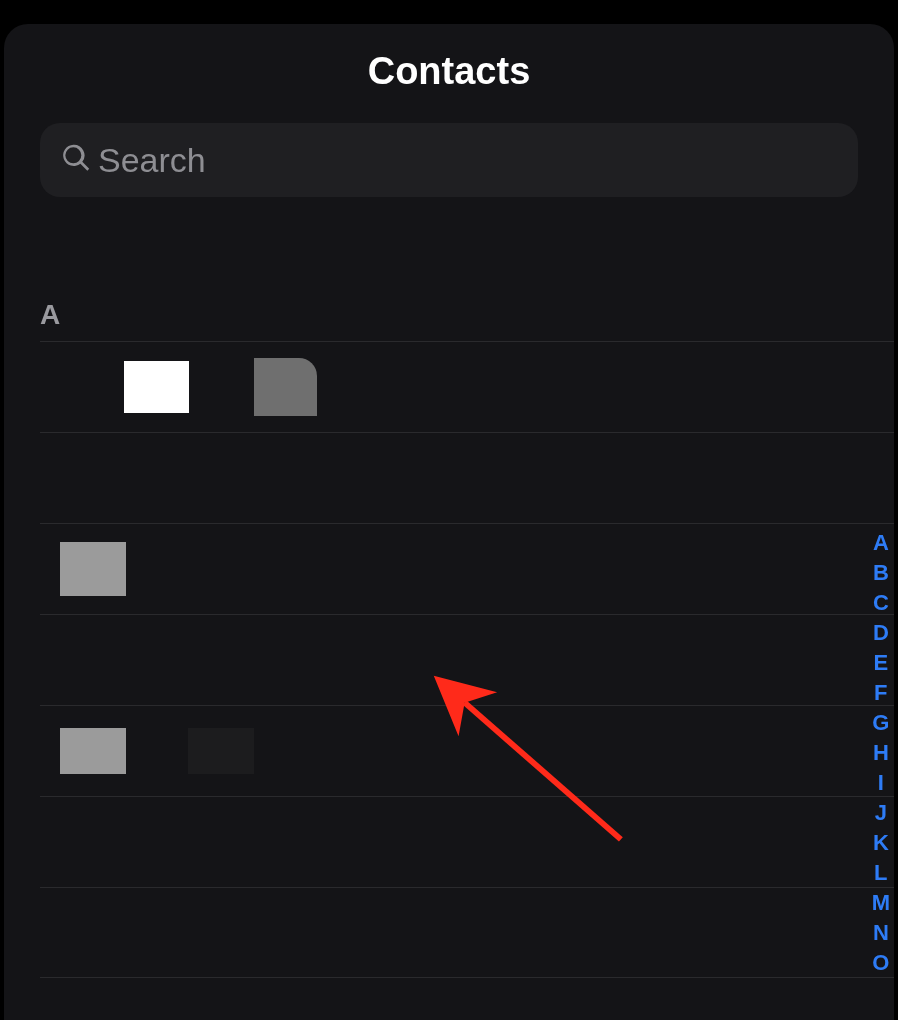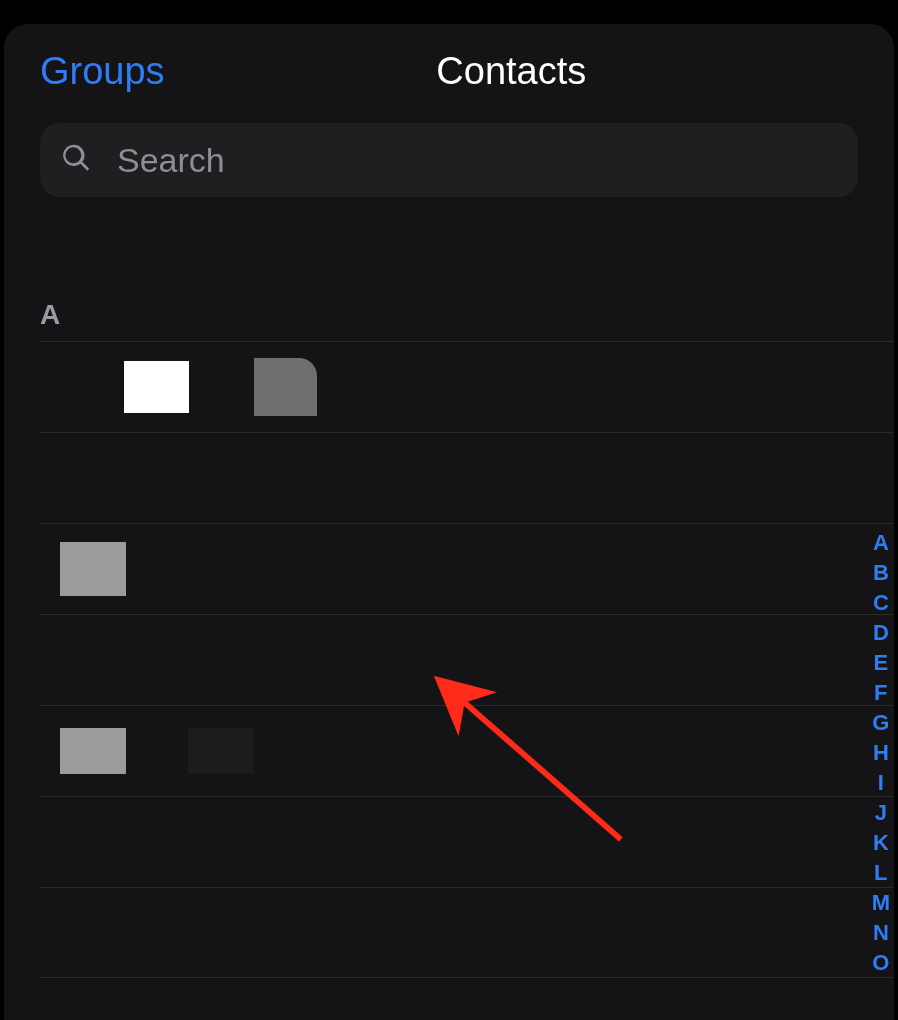--- a/index.html
+++ b/index.html
@@ -29,36 +29,36 @@
   }
   .nav-left, .nav-right {
     font-size: 38px;
     font-weight: 400;
     color: #2e7cf6;
     cursor: pointer;
     white-space: nowrap;
   }
   .nav-title {
     font-size: 38px;
-    font-weight: 400;
+    font-weight: 700;
     color: #fff;
     flex: 1;
     text-align: center;
   }
   .search-wrap {
     padding: 6px 36px 18px 36px;
   }
   .search {
     display: flex;
     align-items: center;
     background: #1f1f22;
     border-radius: 20px;
     height: 74px;
     padding: 0 20px;
-    gap: 25px;
+    gap: 6px;
   }
   .search svg { width: 32px; height: 32px; fill: #8e8e93; flex: 0 0 auto; }
   .search input {
     flex: 1;
     background: transparent;
     border: none;
     outline: none;
     font-size: 34px;
     color: #fff;
   }
@@ -118,21 +118,20 @@
     width: 100%; height: 100%;
     pointer-events: none;
   }
 </style>
 </head>
 <body>
 
 <div class="sheet">
 
   <div class="navbar">
-    <div class="nav-left">Groups</div>
     <div class="nav-title">Contacts</div>
   </div>
 
   <div class="search-wrap">
     <div class="search">
       <span>
         <svg viewBox="0 0 24 24">
             <path d="M10 2a8 8 0 105.293 14.293l5.207 5.207 1.414-1.414-5.207-5.207A8 8 0 0010 2zm0 2a6 6 0 110 12 6 6 0 010-12z"></path>
           </svg>
       </span>

